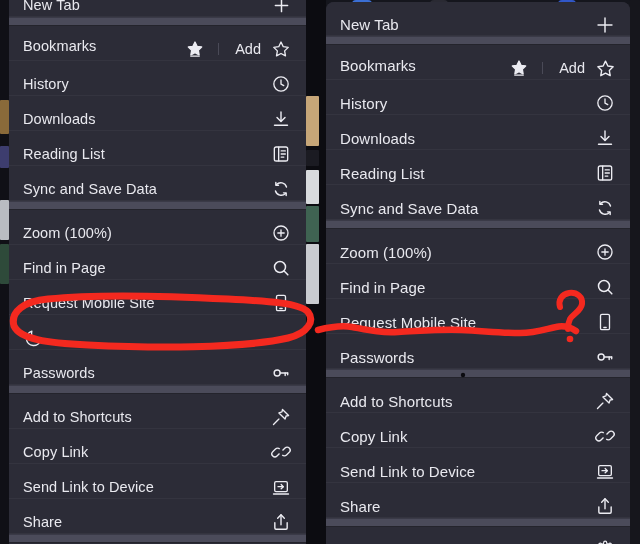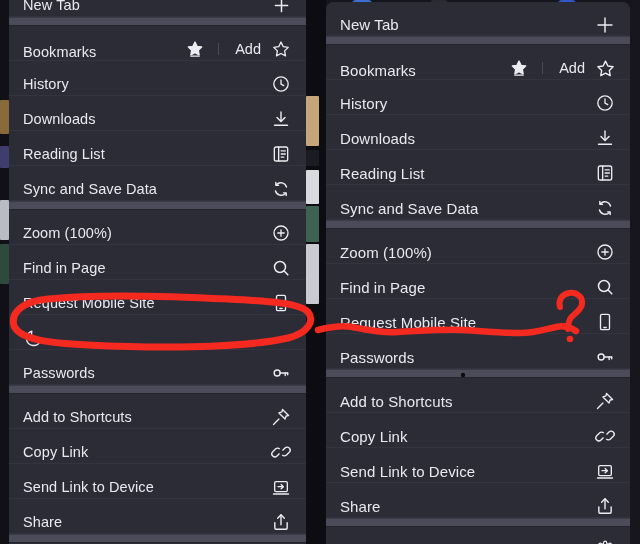--- a/index.html
+++ b/index.html
@@ -52,21 +52,21 @@
 
   .sep {
     height: 9px;
     background: #4b4b5a;
     border-top: 1px solid #3a3a47;
     border-bottom: 1px solid #24242c;
   }
 
   
   .row.split { padding-right: 0; }
-  .row.split .bm-main { display: flex; align-items: flex-end; flex: 1 1 auto; padding-right: 12px; }
+  .row.split .bm-main { display: flex; align-items: flex-start; flex: 1 1 auto; padding-right: 12px; }
   .row.split .vdiv { width: 1px; align-self: stretch; background: #4a4a57; margin: 5px 0; }
   .row.split .bm-add {
     display: flex; align-items: center; gap: 9px;
     padding: 0 14px 0 16px;
     color: #e9e9ef; font-size: 14.5px;
   }
 
   
   #ink { position: absolute; left: 0; top: 0; width: 640px; height: 544px; pointer-events: none; }
 </style>

